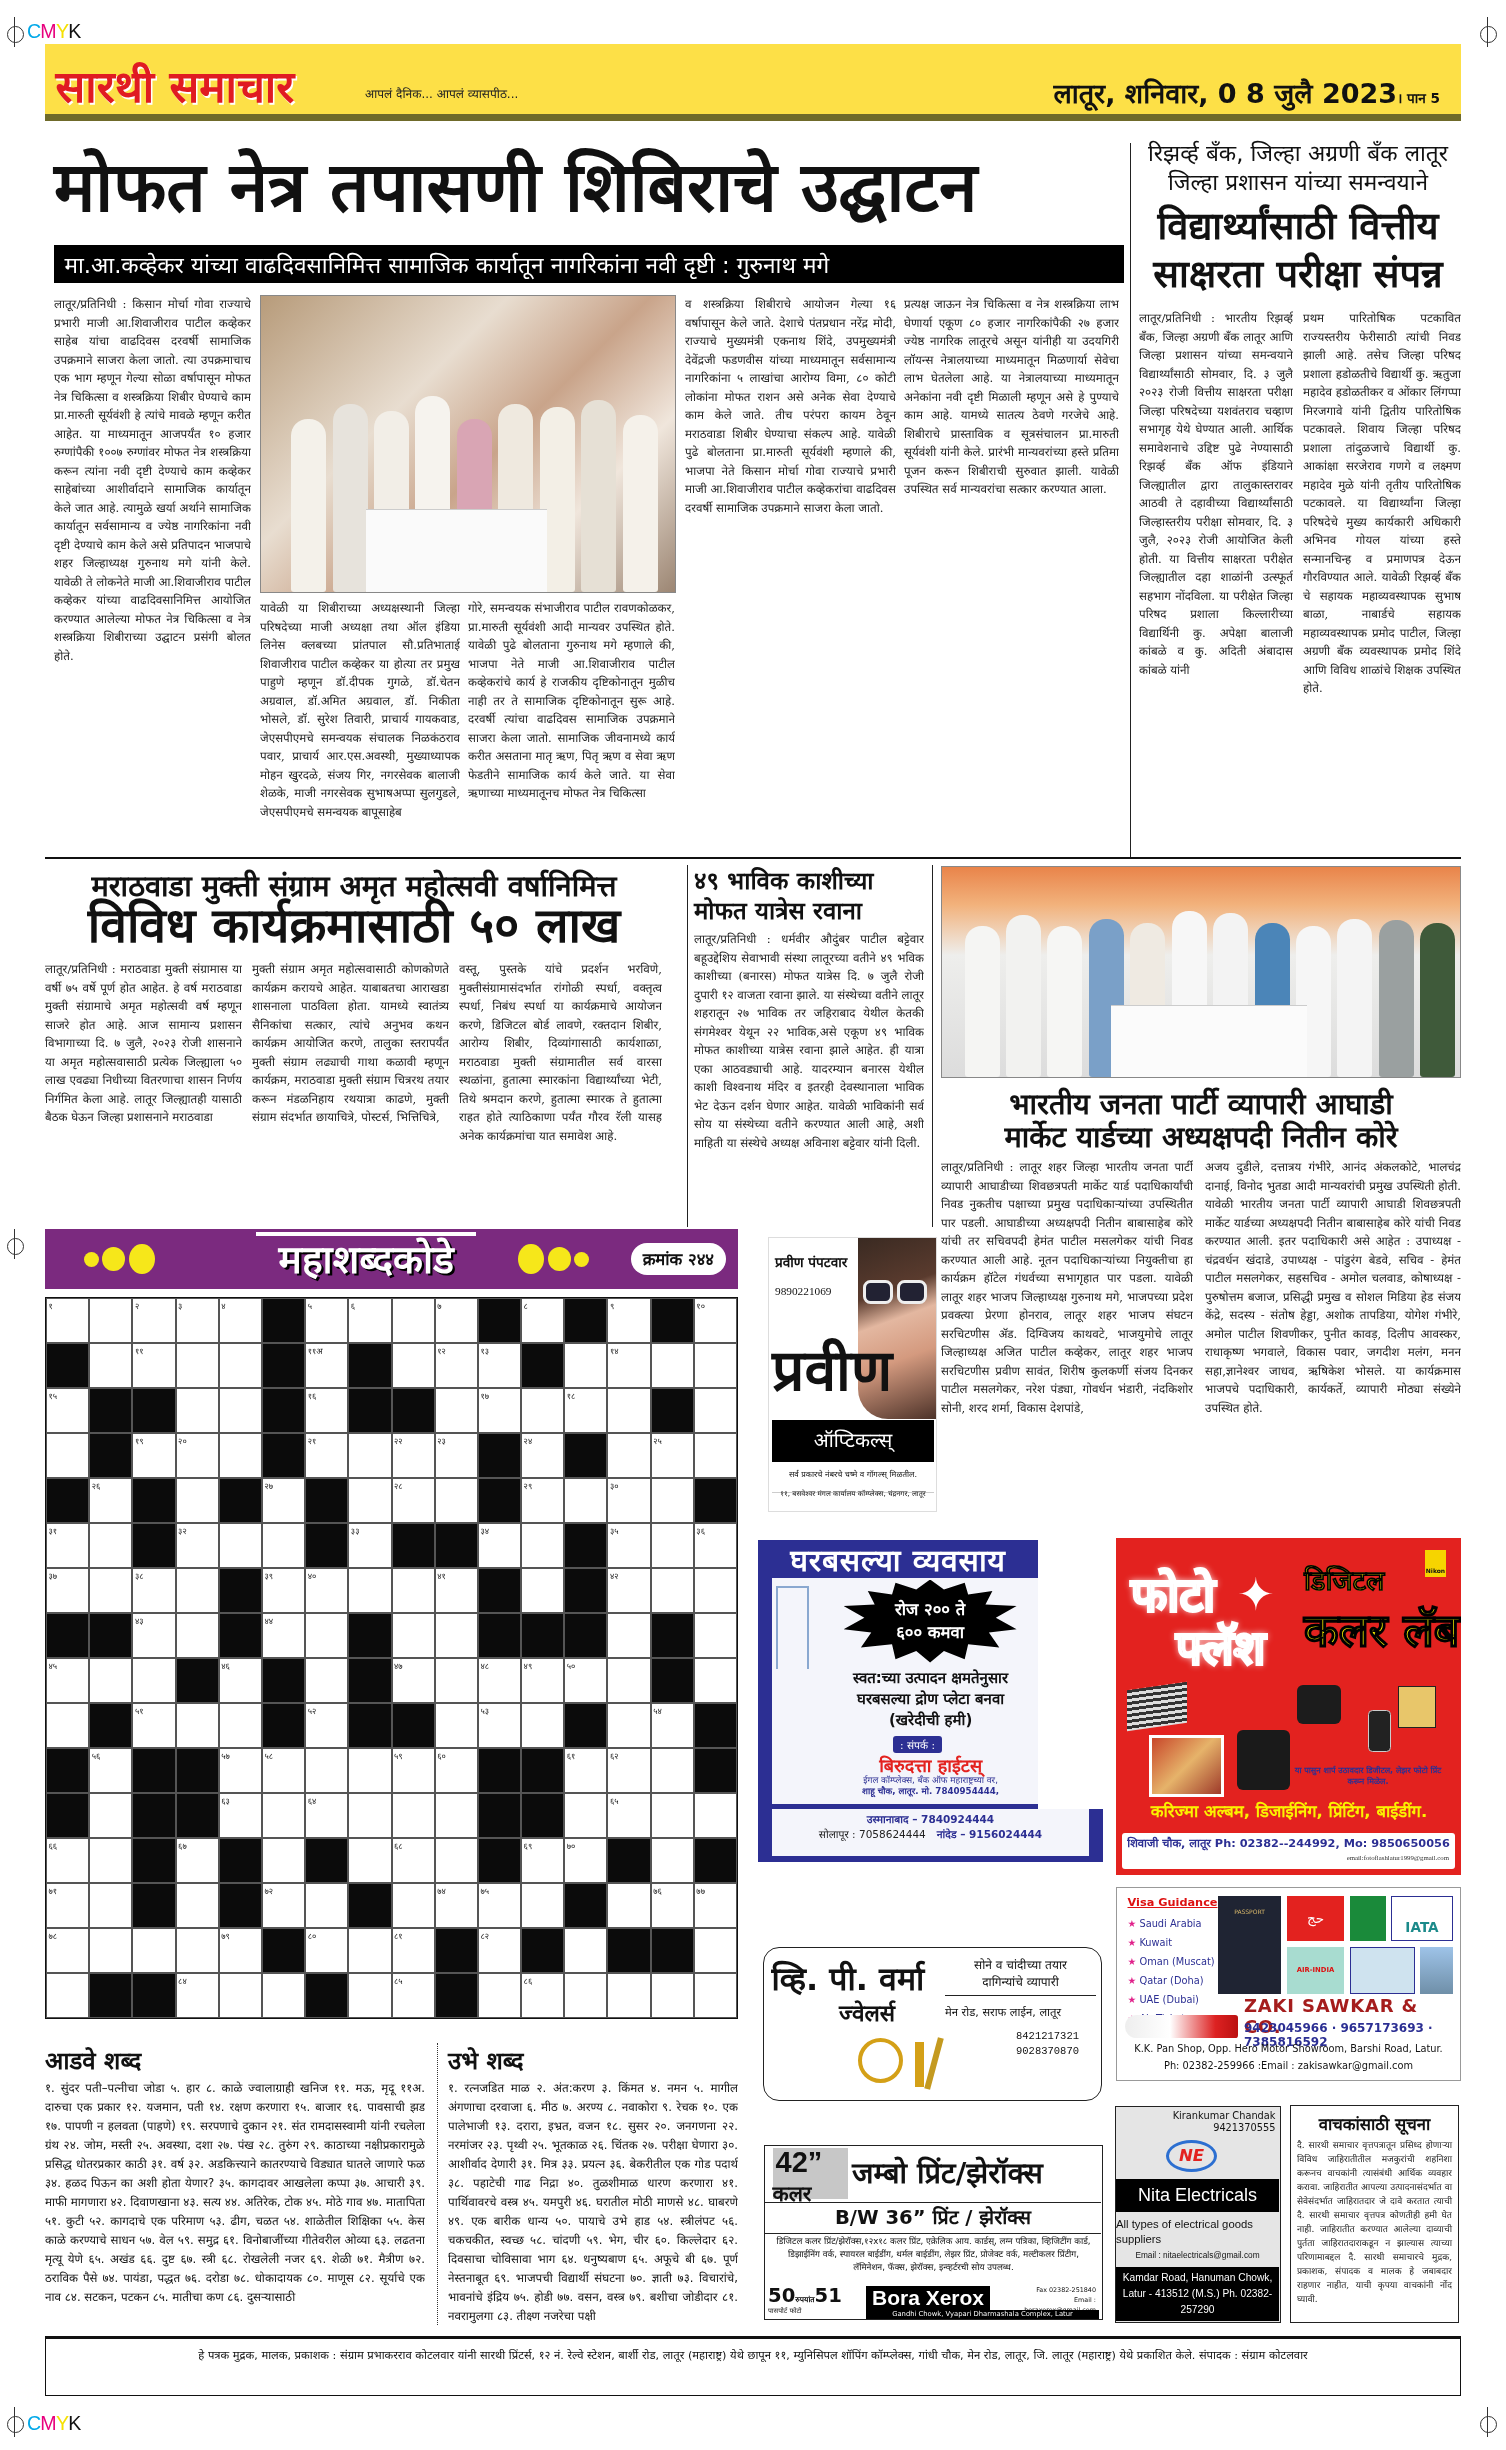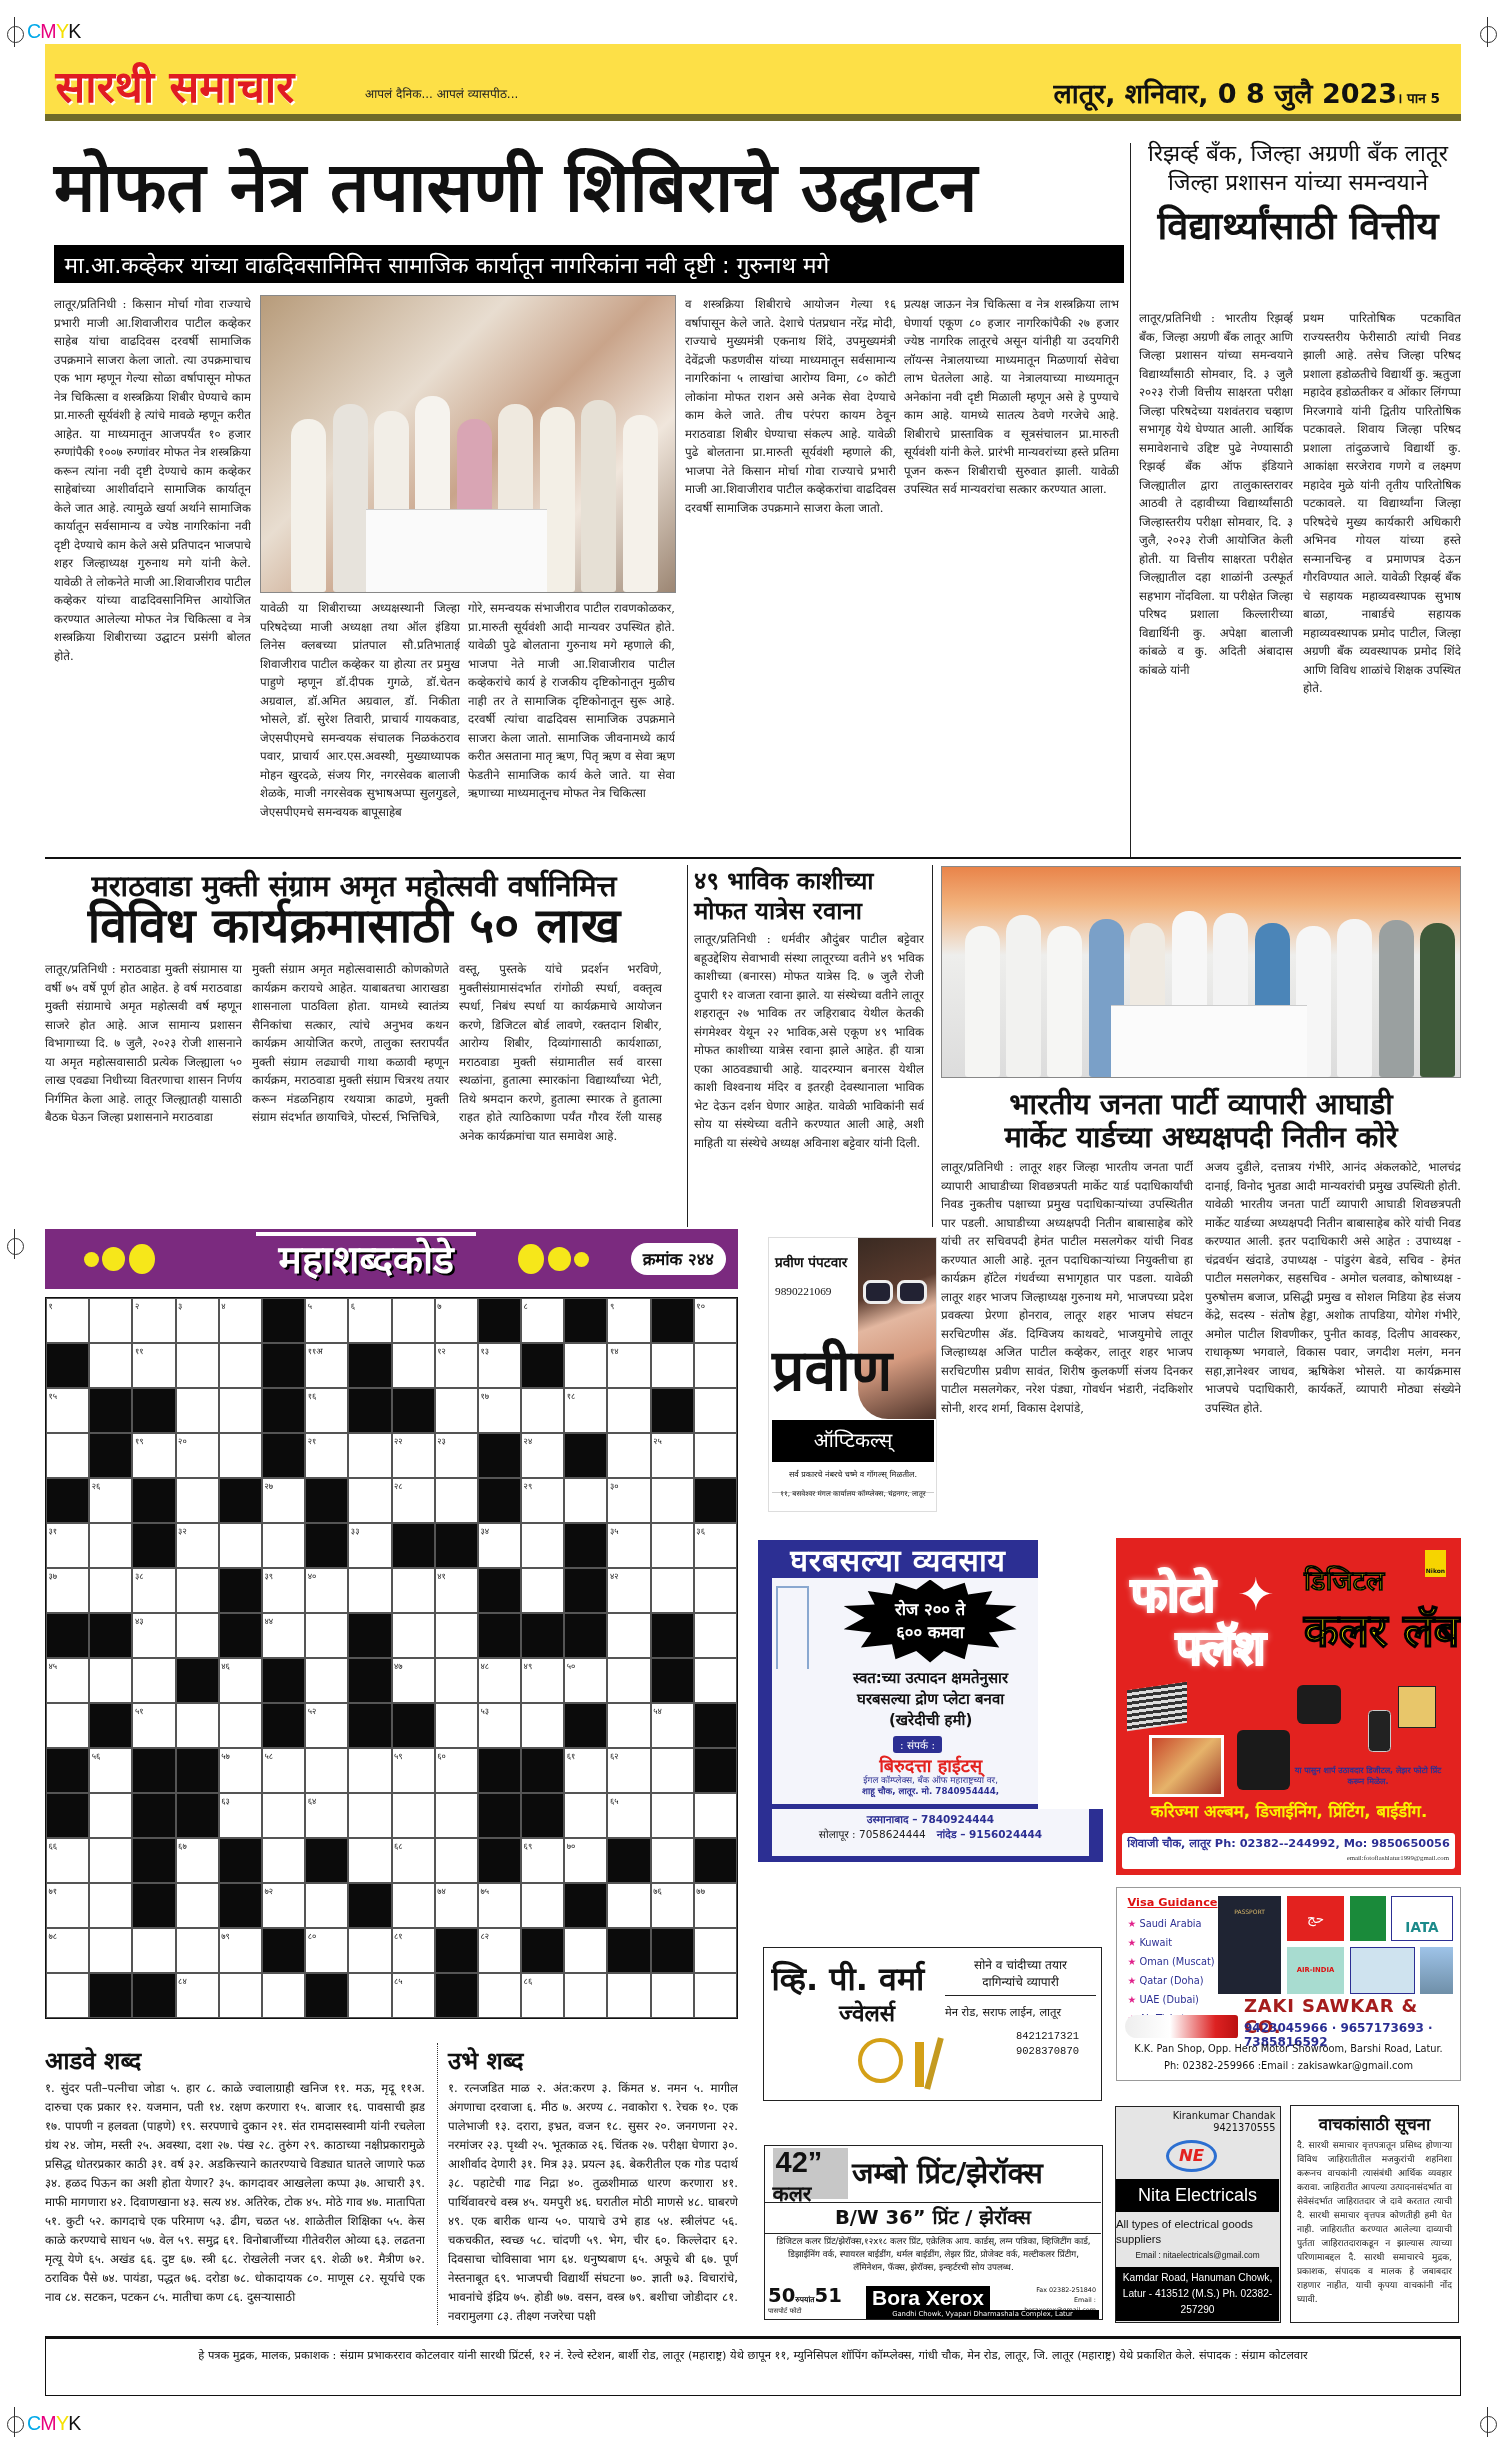--- a/index.html
+++ b/index.html
@@ -73,20 +73,21 @@
 <div class="abs body-text" style="left:904px;top:295px;width:215px;height:557px;overflow:hidden">प्रत्यक्ष जाऊन नेत्र चिकित्सा व नेत्र शस्त्रक्रिया लाभ घेणार्या एकूण ८० हजार नागरिकांपैकी २७ हजार ज्येष्ठ नागरिक लातूरचे असून यांनीही या उदयगिरी लॉयन्स नेत्रालयाच्या माध्यमातून मिळणार्या सेवेचा लाभ घेतलेला आहे. या नेत्रालयाच्या माध्यमातून अनेकांना नवी दृष्टी मिळाली म्हणून असे हे पुण्याचे काम आहे. यामध्ये सातत्य ठेवणे गरजेचे आहे. शिबीराचे प्रास्ताविक व सूत्रसंचालन प्रा.मारुती सूर्यवंशी यांनी केले. प्रारंभी मान्यवरांच्या हस्ते प्रतिमा पूजन करून शिबीराची सुरुवात झाली. यावेळी उपस्थित सर्व मान्यवरांचा सत्कार करण्यात आला.</div>
 
 <div class="col-rule" style="left:1130px;top:143px;height:716px"></div>
 
 <div class="abs" style="left:1134px;top:139px;width:328px;text-align:center;font-size:22.6px;line-height:29px">
   <div>रिझर्व्ह बँक, जिल्हा अग्रणी बँक लातूर</div>
     <div>जिल्हा प्रशासन यांच्या समन्वयाने</div>
 </div>
 <div class="abs h-big" style="left:1134px;top:202px;width:328px;text-align:center;font-size:38px;line-height:48px">
   <div>विद्यार्थ्यांसाठी वित्तीय</div>
+    <div>साक्षरता परीक्षा संपन्न</div>
 </div>
 <div class="abs body-text" style="left:1139px;top:309px;width:154px;height:542px;overflow:hidden">लातूर/प्रतिनिधी : भारतीय रिझर्व्ह बँक, जिल्हा अग्रणी बँक लातूर आणि जिल्हा प्रशासन यांच्या समन्वयाने विद्यार्थ्यांसाठी सोमवार, दि. ३ जुलै २०२३ रोजी वित्तीय साक्षरता परीक्षा जिल्हा परिषदेच्या यशवंतराव चव्हाण सभागृह येथे घेण्यात आली. आर्थिक समावेशनाचे उद्दिष्ट पुढे नेण्यासाठी रिझर्व्ह बँक ऑफ इंडियाने जिल्ह्यातील द्वारा तालुकास्तरावर आठवी ते दहावीच्या विद्यार्थ्यांसाठी जिल्हास्तरीय परीक्षा सोमवार, दि. ३ जुलै, २०२३ रोजी आयोजित केली होती. या वित्तीय साक्षरता परीक्षेत जिल्ह्यातील दहा शाळांनी उत्स्फूर्त सहभाग नोंदविला. या परीक्षेत जिल्हा परिषद प्रशाला किल्लारीच्या विद्यार्थिनी कु. अपेक्षा बालाजी कांबळे व कु. अदिती अंबादास कांबळे यांनी</div>
 <div class="abs body-text" style="left:1303px;top:309px;width:158px;height:542px;overflow:hidden">प्रथम पारितोषिक पटकावित राज्यस्तरीय फेरीसाठी त्यांची निवड झाली आहे. तसेच जिल्हा परिषद प्रशाला हडोळतीचे विद्यार्थी कु. ऋतुजा महादेव हडोळतीकर व ओंकार लिंगप्पा मिरजगावे यांनी द्वितीय पारितोषिक पटकावले. शिवाय जिल्हा परिषद प्रशाला तांदुळजाचे विद्यार्थी कु. आकांक्षा सरजेराव गणगे व लक्ष्मण महादेव मुळे यांनी तृतीय पारितोषिक पटकावले. या विद्यार्थ्यांना जिल्हा परिषदेचे मुख्य कार्यकारी अधिकारी अभिनव गोयल यांच्या हस्ते सन्मानचिन्ह व प्रमाणपत्र देऊन गौरविण्यात आले. यावेळी रिझर्व्ह बँक चे सहायक महाव्यवस्थापक सुभाष बाळा, नाबार्डचे सहायक महाव्यवस्थापक प्रमोद पाटील, जिल्हा अग्रणी बँक व्यवस्थापक प्रमोद शिंदे आणि विविध शाळांचे शिक्षक उपस्थित होते.</div>
 
 <div class="abs" style="left:45px;top:857px;width:1416px;height:1.5px;background:#111"></div>
 
 <div class="abs" style="left:45px;top:865px;width:618px;font-size:29px;font-weight:bold;text-align:center">मराठवाडा मुक्ती संग्राम अमृत महोत्सवी वर्षानिमित्त</div>
 <div class="abs h-big" style="left:45px;top:900px;width:618px;font-size:48px;text-align:center">विविध कार्यक्रमासाठी ५० लाख</div>
 <div class="abs body-text" style="left:45px;top:960px;width:197px;height:264px;overflow:hidden">लातूर/प्रतिनिधी : मराठवाडा मुक्ती संग्रामास या वर्षी ७५ वर्षे पूर्ण होत आहेत. हे वर्ष मराठवाडा मुक्ती संग्रामाचे अमृत महोत्सवी वर्ष म्हणून साजरे होत आहे. आज सामान्य प्रशासन विभागाच्या दि. ७ जुलै, २०२३ रोजी शासनाने या अमृत महोत्सवासाठी प्रत्येक जिल्ह्याला ५० लाख एवढ्या निधीच्या वितरणाचा शासन निर्णय निर्गमित केला आहे. लातूर जिल्ह्यातही यासाठी बैठक घेऊन जिल्हा प्रशासनाने मराठवाडा</div>
 <div class="abs body-text" style="left:252px;top:960px;width:197px;height:264px;overflow:hidden">मुक्ती संग्राम अमृत महोत्सवासाठी कोणकोणते कार्यक्रम करायचे आहेत. याबाबतचा आराखडा शासनाला पाठविला होता. यामध्ये स्वातंत्र्य सैनिकांचा सत्कार, त्यांचे अनुभव कथन कार्यक्रम आयोजित करणे, तालुका स्तरापर्यंत मुक्ती संग्राम लढ्याची गाथा कळावी म्हणून कार्यक्रम, मराठवाडा मुक्ती संग्राम चित्ररथ तयार करून मंडळनिहाय रथयात्रा काढणे, मुक्ती संग्राम संदर्भात छायाचित्रे, पोस्टर्स, भित्तिचित्रे,</div>
@@ -603,21 +604,21 @@
     </div>
   </div>
 </div>
 <div class="ad" style="left:758px;top:1809px;width:345px;height:53px;background:#2c2f93;padding:0 13.6px">
   <div style="background:#f4f5fb;height:47px;font-size:10.5px;color:#2c2f93;font-weight:bold;text-align:center;line-height:15px;padding-top:3px">
     <div>उस्मानाबाद – 7840924444</div>
     <div><span style="color:#222;font-weight:normal">सोलापूर : 7058624444</span> &nbsp; <span>नांदेड – 9156024444</span></div>
   </div>
 </div>
 
-<div class="ad" style="left:763px;top:1947px;width:339px;height:154px;border:1.5px solid #222;border-radius:0;background:#fff">
+<div class="ad" style="left:763px;top:1947px;width:339px;height:154px;border:1.5px solid #222;border-radius:16px;background:#fff">
   <div class="abs" style="left:7.5px;top:7.5px;font-size:32px;font-weight:bold">व्हि. पी. वर्मा</div>
   <div class="abs" style="left:75px;top:49px;font-size:22.6px;font-weight:bold">ज्वेलर्स</div>
   <div class="abs" style="left:181px;top:9px;width:151px;text-align:center;font-size:12px;line-height:16.6px;border-bottom:0.8px solid #222;padding-bottom:4.5px">
     <div>सोने व चांदीच्या तयार</div>
       <div>दागिन्यांचे व्यापारी</div>
   </div>
   <div class="abs" style="left:181px;top:56px;font-size:11.3px">मेन रोड, सराफ लाईन, लातूर</div>
   <div class="abs" style="left:252px;top:81px;font-size:10.5px;font-family:'Liberation Mono',monospace;line-height:15px">
     <div>8421217321</div>
       <div>9028370870</div>

